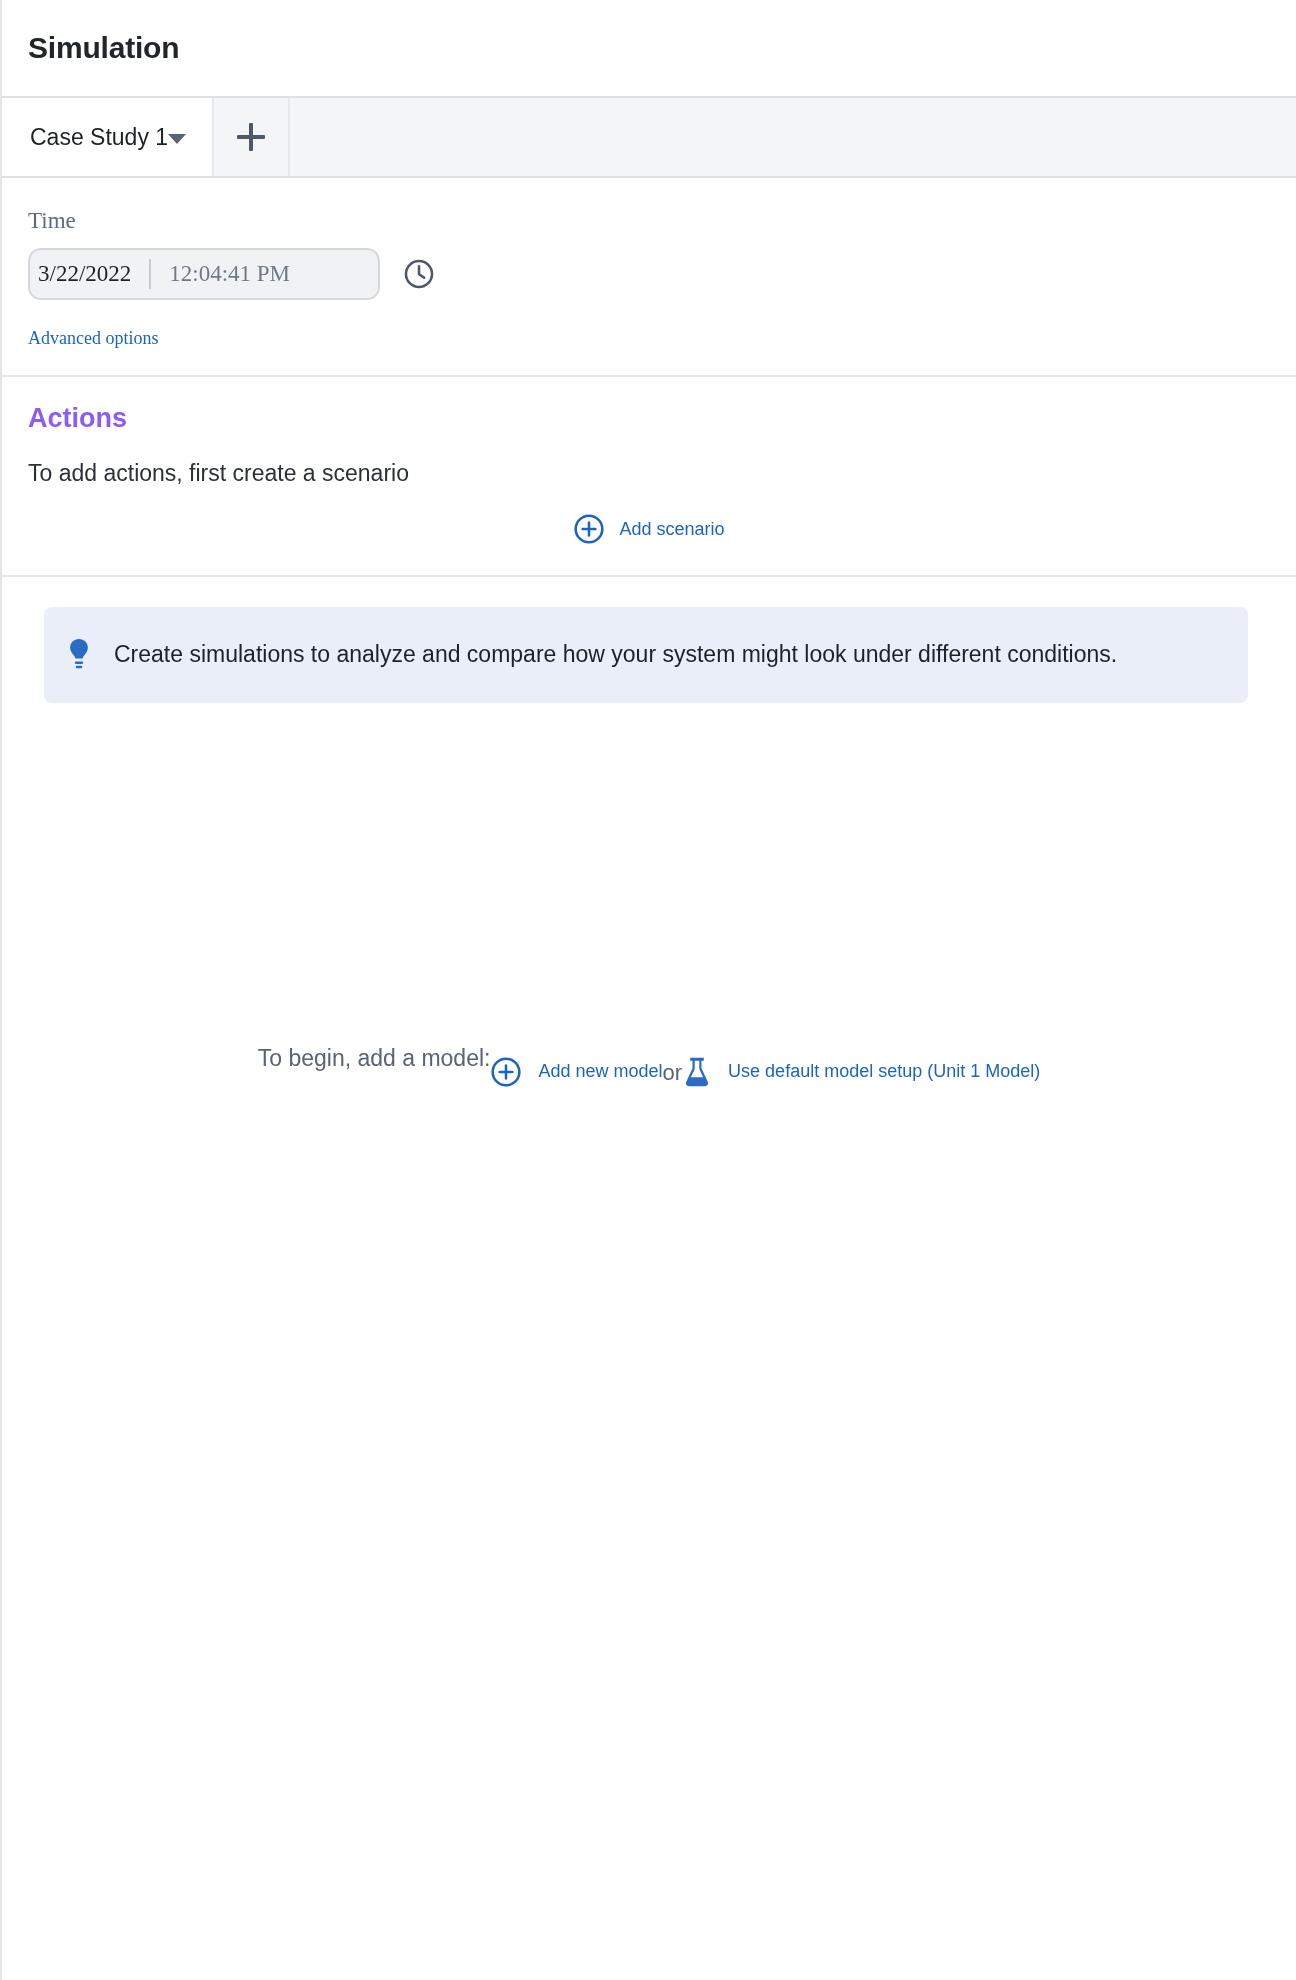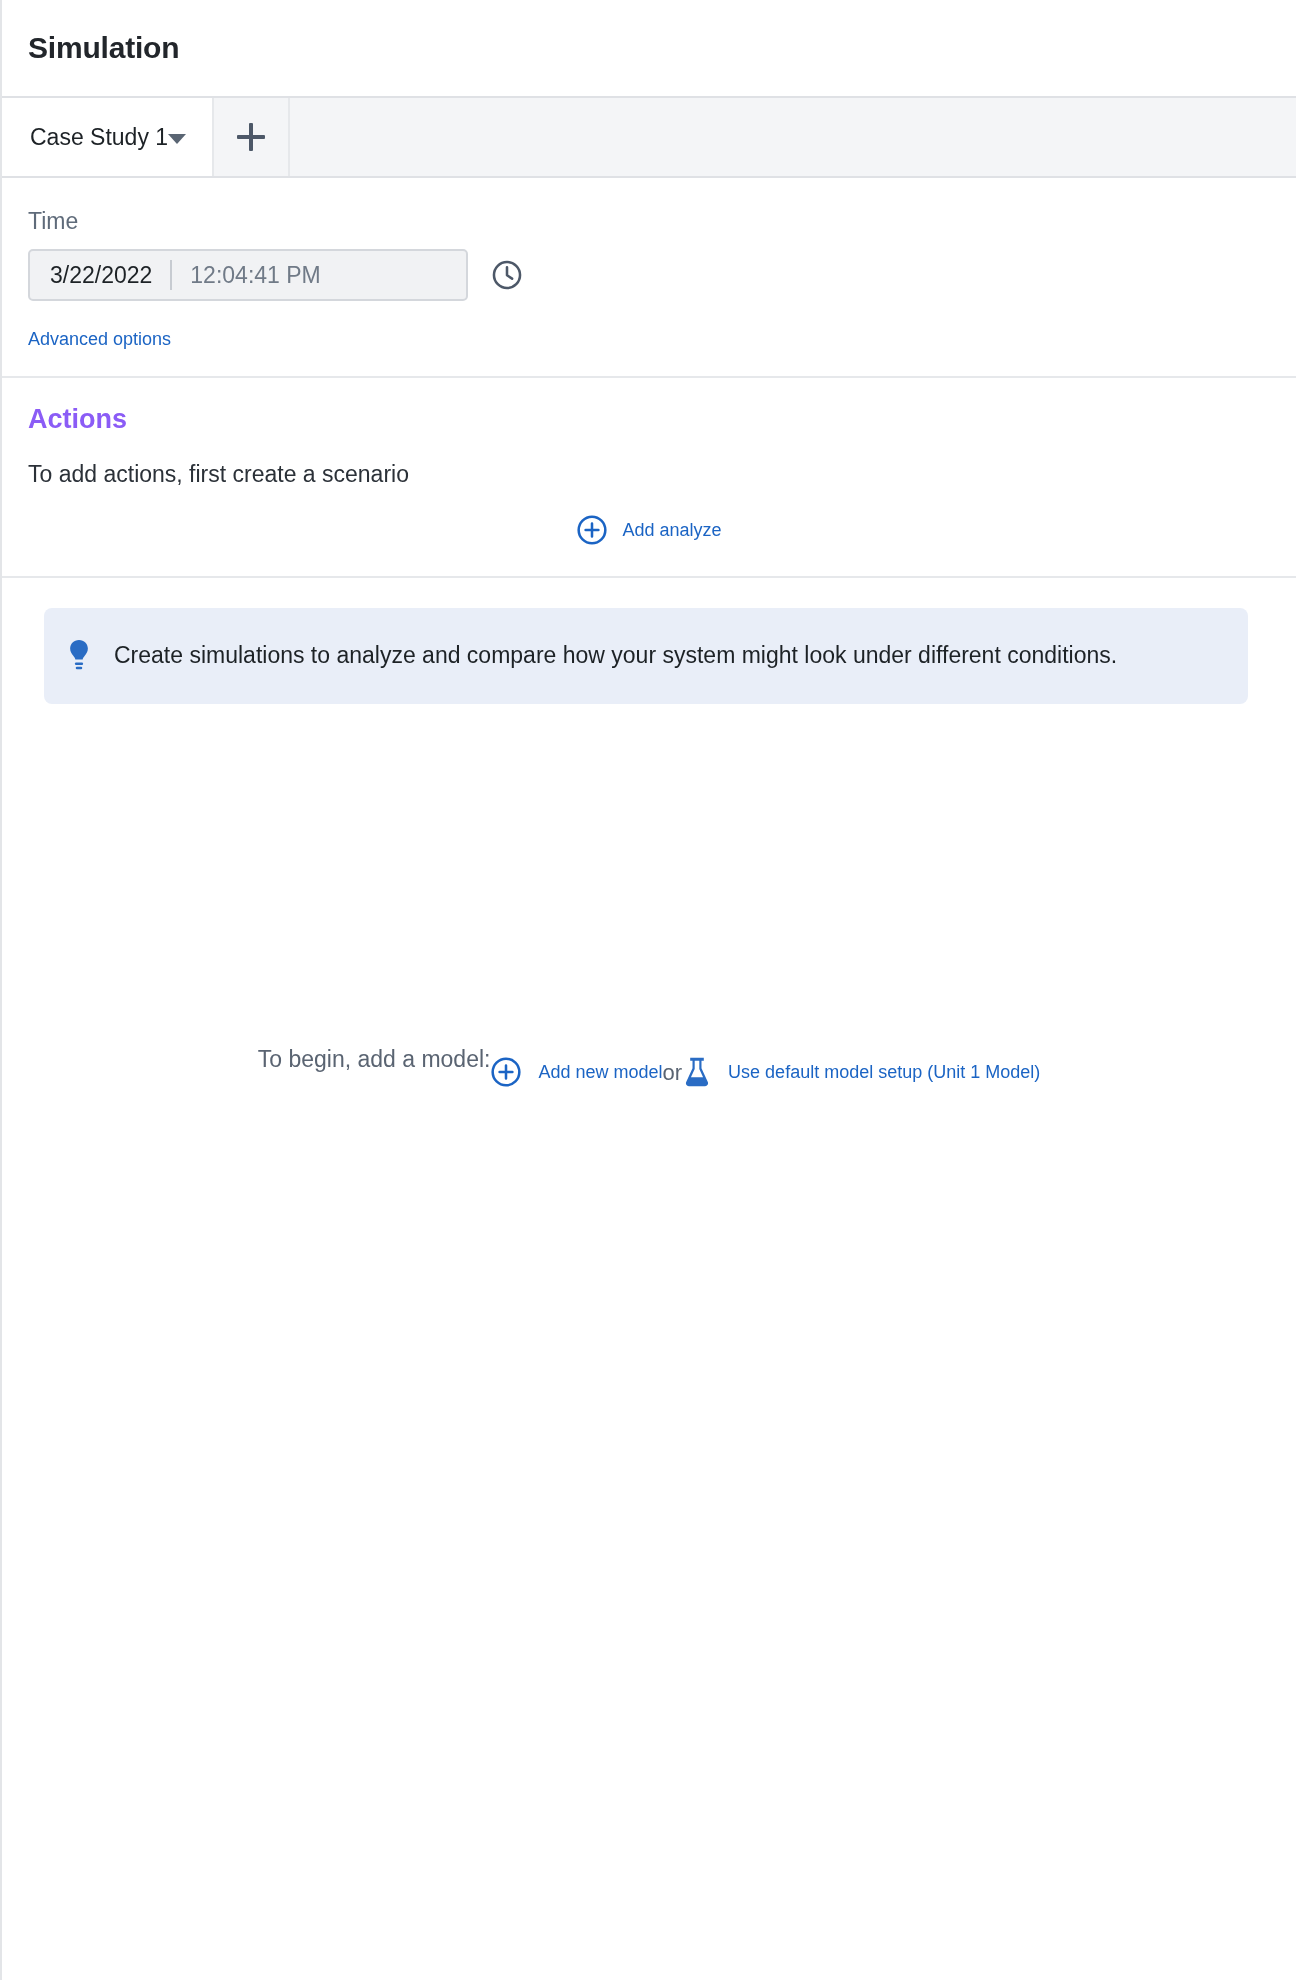--- a/index.html
+++ b/index.html
@@ -97,41 +97,42 @@
   }
   .plus-glyph::before { left: 0; top: 12px; width: 28px; height: 4px; }
   .plus-glyph::after  { top: 0; left: 12px; width: 4px; height: 28px; }
 
   
   .section-time {
     padding: 30px 26px 26px 26px;
     box-sizing: border-box;
     border-bottom: 2px solid #e6e8eb;
     background: #ffffff;
+    font-family: Liberation Serif, serif;
   }
   .field-label {
     font-size: 23px;
     color: #5f6b7a;
     margin-bottom: 14px;
   }
   .time-row {
     display: flex;
     align-items: center;
     gap: 22px;
   }
   .datetime-input {
-    width: 440px;
+    width: 352px;
     height: 52px;
     box-sizing: border-box;
     display: flex;
     align-items: center;
     background: #f1f2f4;
     border: 2px solid #d4d7dc;
-    border-radius: 5px;
-    padding: 0 20px;
+    border-radius: 13px;
+    padding: 0 8px;
   }
   .dt-date {
     font-size: 23px;
     color: #1d2226;
     padding-right: 18px;
   }
   .dt-sep {
     width: 2px;
     height: 30px;
     background: #c7cbd1;
@@ -290,21 +291,21 @@
   <div class="section-actions">
     <div class="section-heading">Actions</div>
     <div class="muted-text">To add actions, first create a scenario</div>
     <div class="center-link-row">
       <span>
         <svg class="circle-plus" viewBox="0 0 24 24" fill="none" aria-hidden="true">
           <circle cx="12" cy="12" r="10" stroke="#1b64c4" stroke-width="1.9"></circle>
           <path d="M12 7.2 V16.8 M7.2 12 H16.8" stroke="#1b64c4" stroke-width="1.9" stroke-linecap="round"></path>
         </svg>
       </span>
-      <span class="link">Add analyze</span>
+      <span class="link">Add scenario</span>
     </div>
   </div>
 
   <div class="tip-wrap">
     <div class="tip-banner">
       <span>
         <svg class="bulb-icon" viewBox="0 0 24 28" fill="none" aria-hidden="true">
           <path d="M12 1.6c-4.2 0-7.3 3.2-7.3 7.1 0 2.6 1.3 4.4 2.6 6 .8 1 1.5 1.9 1.7 3h6c.2-1.1.9-2 1.7-3 1.3-1.6 2.6-3.4 2.6-6 0-3.9-3.1-7.1-7.3-7.1z" fill="#2a6cc4"></path>
           <rect x="8.6" y="20.2" width="6.8" height="2.1" rx="1.05" fill="#2a6cc4"></rect>
           <rect x="9.3" y="23.6" width="5.4" height="2.1" rx="1.05" fill="#2a6cc4"></rect>

